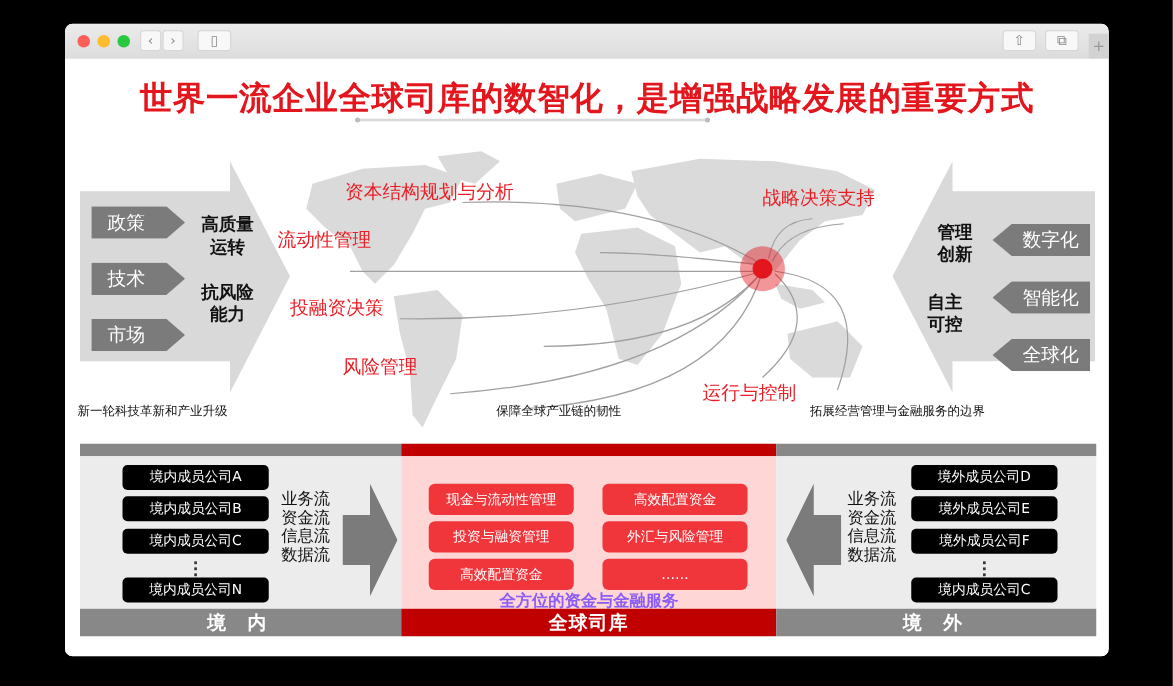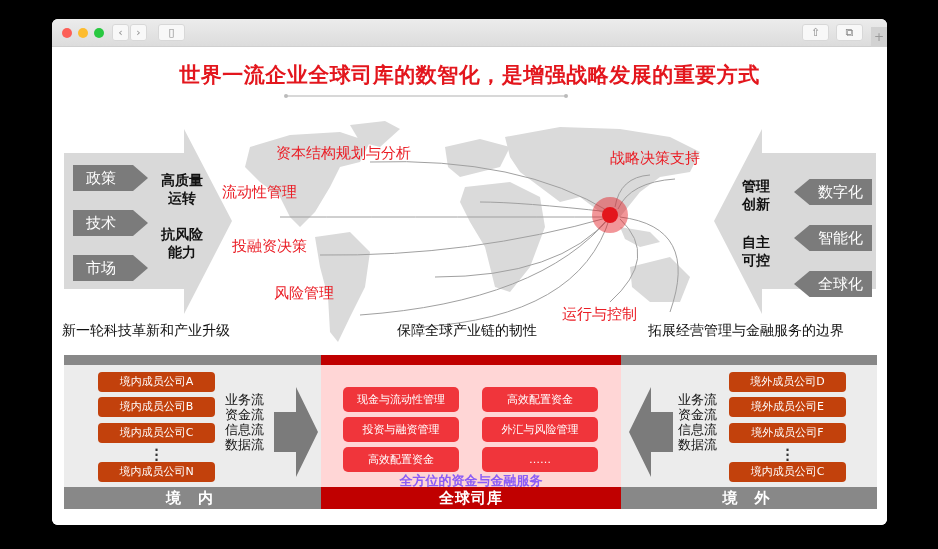--- a/index.html
+++ b/index.html
@@ -10,41 +10,41 @@
   .titlebar { position: absolute; left: 0; top: 0; width: 100%; height: 28px; background: linear-gradient(#ececec, #dcdcdc); border-bottom: 1px solid #cfcfcf; }
   .dot { position: absolute; top: 9px; width: 10px; height: 10px; border-radius: 50%; }
   .dot.red { left: 10px; background: #fc5f57; }
   .dot.yellow { left: 26px; background: #fdbc2e; }
   .dot.green { left: 42px; background: #28c840; }
   .tb-btn { position: absolute; top: 5px; height: 17px; background: #f8f8f8; border: 1px solid #d8d8d8; border-radius: 3px; color: #888; font-size: 11px; line-height: 15px; text-align: center; }
   .tb-newtab { position: absolute; right: 0; top: 8px; width: 16px; height: 20px; background: #d2d2d2; color: #999; font-size: 12px; text-align: center; line-height: 20px; }
 
   .content { position: absolute; left: 0; top: 28px; width: 100%; height: 478px; background: #fff; }
 
-  .headline { position: absolute; left: 0; top: 14px; width: 100%; text-align: center; font-size: 21px; font-weight: bold; color: #e3161d; letter-spacing: 0.5px; }
+  .headline { position: absolute; left: 0; top: 14px; width: 100%; text-align: center; font-size: 26px; font-weight: bold; color: #e3161d; letter-spacing: 0.5px; }
   .headline-rule { position: absolute; left: 234px; top: 48px; width: 280px; height: 2px; background: #d8d8d8; }
   .headline-rule::before, .headline-rule::after { content: ""; position: absolute; top: -1px; width: 4px; height: 4px; border-radius: 50%; background: #bbb; }
   .headline-rule::before { left: -2px; } .headline-rule::after { right: -2px; }
 
   .map { position: absolute; left: 168px; top: 70px; width: 510px; height: 240px; }
 
   .big-arrow { position: absolute; }
   .pill { position: absolute; height: 26px; background: #7b7b7b; color: #fff; font-size: 15px; line-height: 26px; }
   .pill-r { clip-path: polygon(0 0, 80% 0, 100% 50%, 80% 100%, 0 100%); padding-left: 13px; }
   .pill-l { clip-path: polygon(20% 0, 100% 0, 100% 100%, 20% 100%, 0 50%); padding-left: 24px; }
   .bold-pair { position: absolute; font-size: 14px; font-weight: bold; color: #111; line-height: 18px; text-align: center; }
 
   .map-label { position: absolute; color: #ea1d25; font-size: 15px; white-space: nowrap; }
-  .tag-line { position: absolute; top: 275px; font-size: 14px; color: #111; white-space: nowrap; }
+  .tag-line { position: absolute; top: 275px; font-size: 10px; color: #111; white-space: nowrap; }
 
   .bottom-top-bar { position: absolute; top: 308px; height: 10px; }
   .panel { position: absolute; top: 318px; height: 122px; }
   .bottom-label { position: absolute; top: 440px; height: 22px; color: #fff; font-weight: bold; font-size: 15px; text-align: center; line-height: 22px; letter-spacing: 6px; }
 
-  .member { position: absolute; width: 117px; height: 20px; background: #c2410c; border-radius: 4px; color: #fff; font-size: 11px; text-align: center; line-height: 20px; }
+  .member { position: absolute; width: 117px; height: 20px; background: #000000; border-radius: 4px; color: #fff; font-size: 11px; text-align: center; line-height: 20px; }
   .vdots { position: absolute; width: 117px; text-align: center; font-size: 12px; line-height: 5px; color: #333; font-weight: bold; }
   .flows { position: absolute; font-size: 13px; color: #111; line-height: 15px; }
 
   .svc { position: absolute; width: 116px; height: 25px; background: #f0353b; border-radius: 5px; color: #fff; font-size: 11px; text-align: center; line-height: 25px; }
   .svc-caption { position: absolute; top: 425px; width: 300px; left: 269px; text-align: center; font-size: 13px; font-weight: bold; color: #8b5cf6; }
 </style>
 </head>
 <body>
 
 <div class="window">
@@ -106,21 +106,21 @@
       <div>抗风险</div>
       <div>能力</div>
     </div>
 
     <svg class="big-arrow" style="left:662px;top:82px;" width="162" height="185" viewBox="0 0 162 185">
       <polygon points="162,24 48,24 48,0 0,92 48,185 48,160 162,160" fill="#d9d9d9"></polygon>
     </svg>
     <div class="pill pill-l" style="left:742px;top:132px;width:78px;">数字化</div>
     <div class="pill pill-l" style="left:742px;top:178px;width:78px;">智能化</div>
     <div class="pill pill-l" style="left:742px;top:224px;width:78px;">全球化</div>
-    <div class="bold-pair" style="left:682px;top:130px;width:44px;">
+    <div class="bold-pair" style="left:682px;top:130px;width:44px;text-align:right;">
       <div>管理</div>
       <div>创新</div>
     </div>
     <div class="bold-pair" style="left:682px;top:186px;width:44px;">
       <div>自主</div>
       <div>可控</div>
     </div>
 
     <div class="map-label" style="left:224px;top:97px;">资本结构规划与分析</div>
     <div class="map-label" style="left:170px;top:136px;">流动性管理</div>

